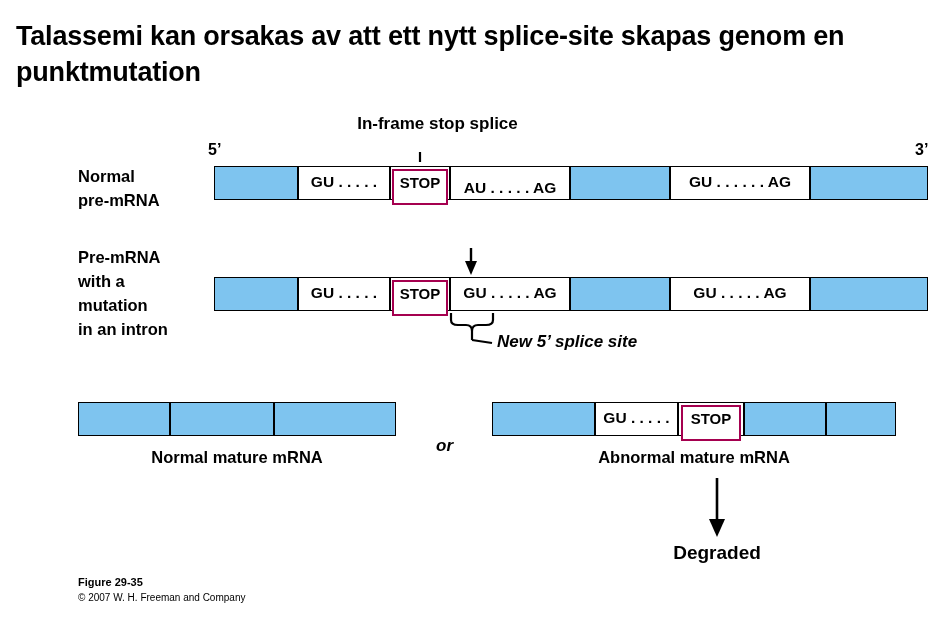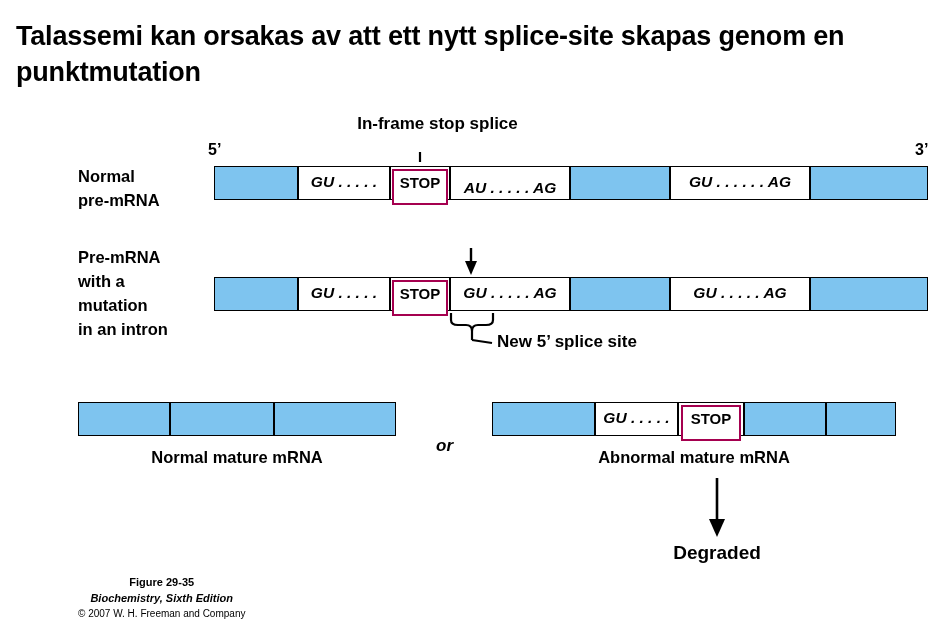--- a/index.html
+++ b/index.html
@@ -40,21 +40,20 @@
   }
   .seg-label {
     position: absolute;
     box-sizing: border-box;
     height: 34px;
     line-height: 32px;
     font-size: 15.5px;
     font-weight: bold;
     text-align: center;
     white-space: nowrap;
-    font-style: italic;
   }
 
   .stopbox {
     position: absolute;
     box-sizing: border-box;
     height: 36px;
     line-height: 24px;
     border: 2.5px solid #a5004f;
     background: #ffffff;
     font-size: 15px;
@@ -99,21 +98,20 @@
     font-weight: bold;
   }
 
   .footer {
     position: absolute;
     left: 78px;
     top: 575px;
     font-size: 11px;
     line-height: 1.45;
     font-weight: bold;
-    text-align: center;
   }
   .footer .src {
     font-style: italic;
   }
   .footer .copy {
     font-weight: normal;
     font-size: 10px;
   }
 
   svg.overlay {
@@ -161,21 +159,21 @@
 <div class="seg-label" style="left:298px; top:277px; width:92px;">GU . . . . .</div>
 <div class="seg white" style="left:390px; top:277px; width:60px;"></div>
 <div class="stopbox" style="left:392px; top:280px; width:56px;">STOP</div>
 <div class="seg white" style="left:450px; top:277px; width:120px;"></div>
 <div class="seg-label" style="left:450px; top:277px; width:120px;">GU . . . . . AG</div>
 <div class="seg" style="left:570px; top:277px; width:100px;"></div>
 <div class="seg white" style="left:670px; top:277px; width:140px;"></div>
 <div class="seg-label" style="left:670px; top:277px; width:140px;">GU . . . . . AG</div>
 <div class="seg" style="left:810px; top:277px; width:118px;"></div>
 
-<div class="callout" style="left:497px; top:331px; width:240px; text-align:left;">New 5’ splice site</div>
+<div class="callout" style="left:497px; top:331px; width:240px; text-align:left;font-style:italic;">New 5’ splice site</div>
 
 <div class="seg" style="left:78px; top:402px; width:92px;"></div>
 <div class="seg" style="left:170px; top:402px; width:104px;"></div>
 <div class="seg" style="left:274px; top:402px; width:122px;"></div>
 <div class="caption" style="left:78px; top:448px; width:318px;">Normal mature mRNA</div>
 
 <div class="or-text" style="left:436px; top:436px;font-style:italic;">or</div>
 
 <div class="seg" style="left:492px; top:402px; width:103px;"></div>
 <div class="seg white" style="left:595px; top:402px; width:83px;"></div>
@@ -206,15 +204,14 @@
   </g>
 
   <g stroke="#000" stroke-width="2.6" fill="none">
     <line x1="717" y1="478" x2="717" y2="528"></line>
     <polygon points="717,537 709,519 725,519" fill="#000" stroke="none"></polygon>
   </g>
 </svg>
 
 <div class="footer">
   <div>Figure 29-35</div>
-  <div class="src">Biochemistry, Sixth Edition</div>
   <div class="copy">© 2007 W. H. Freeman and Company</div>
 </div>
 
 </body></html>

